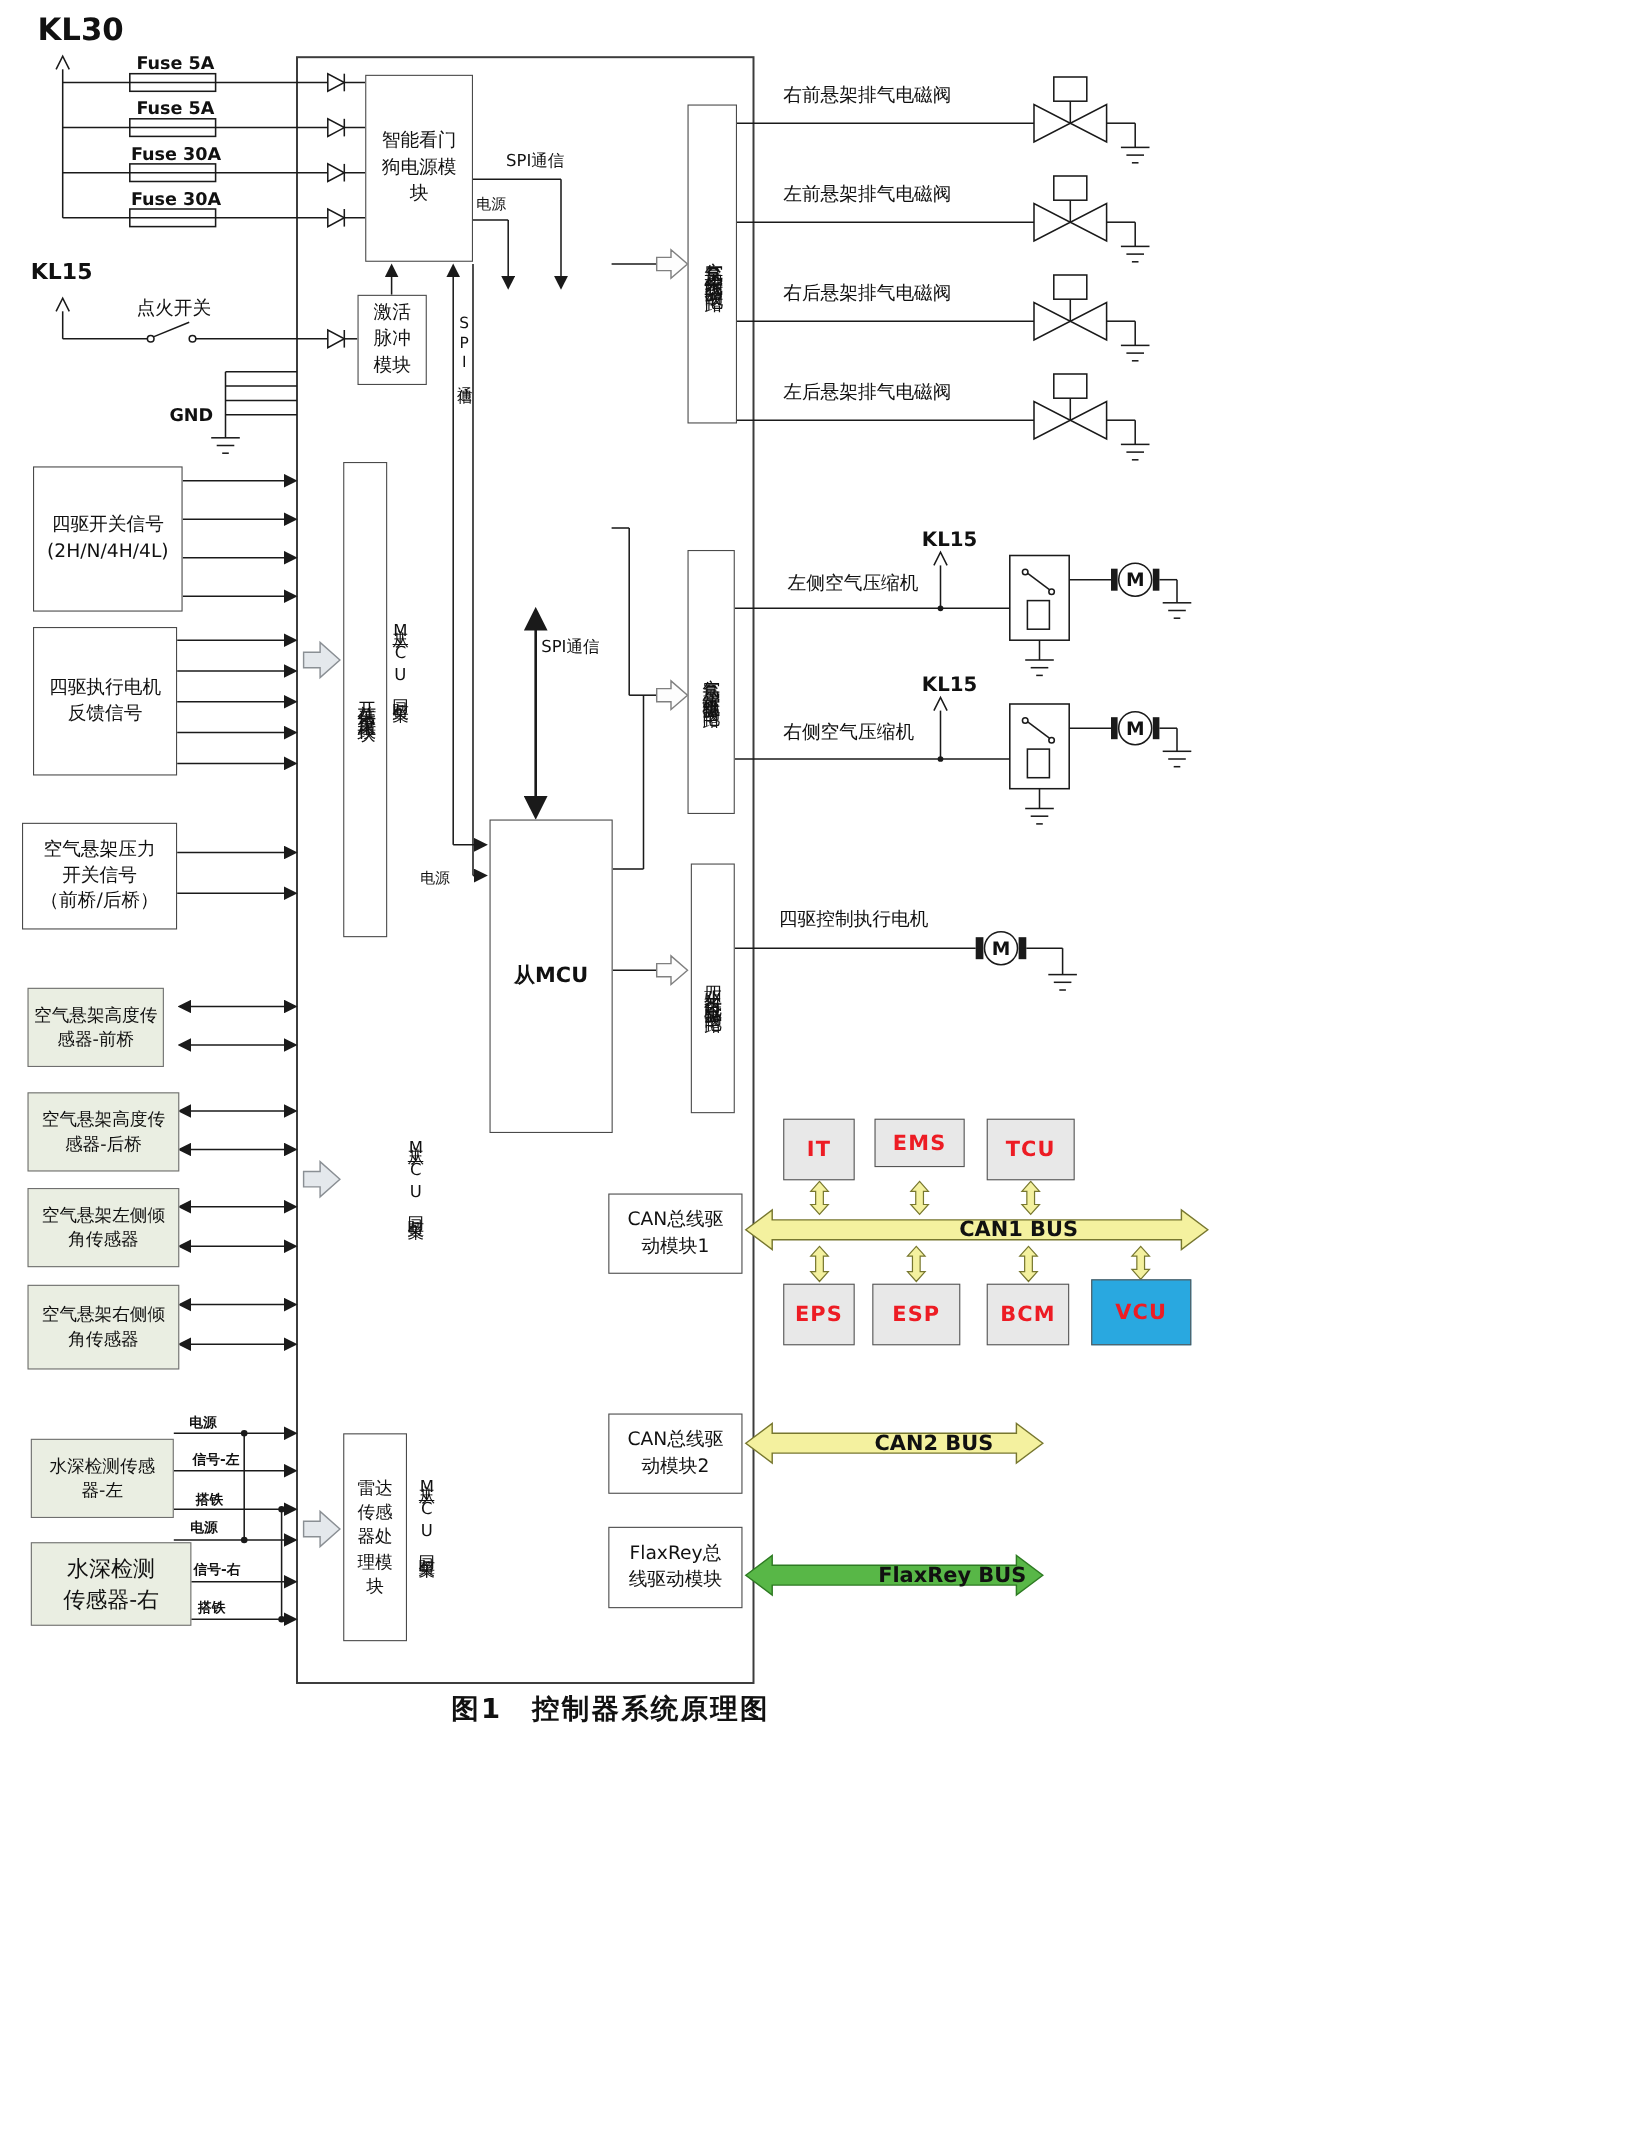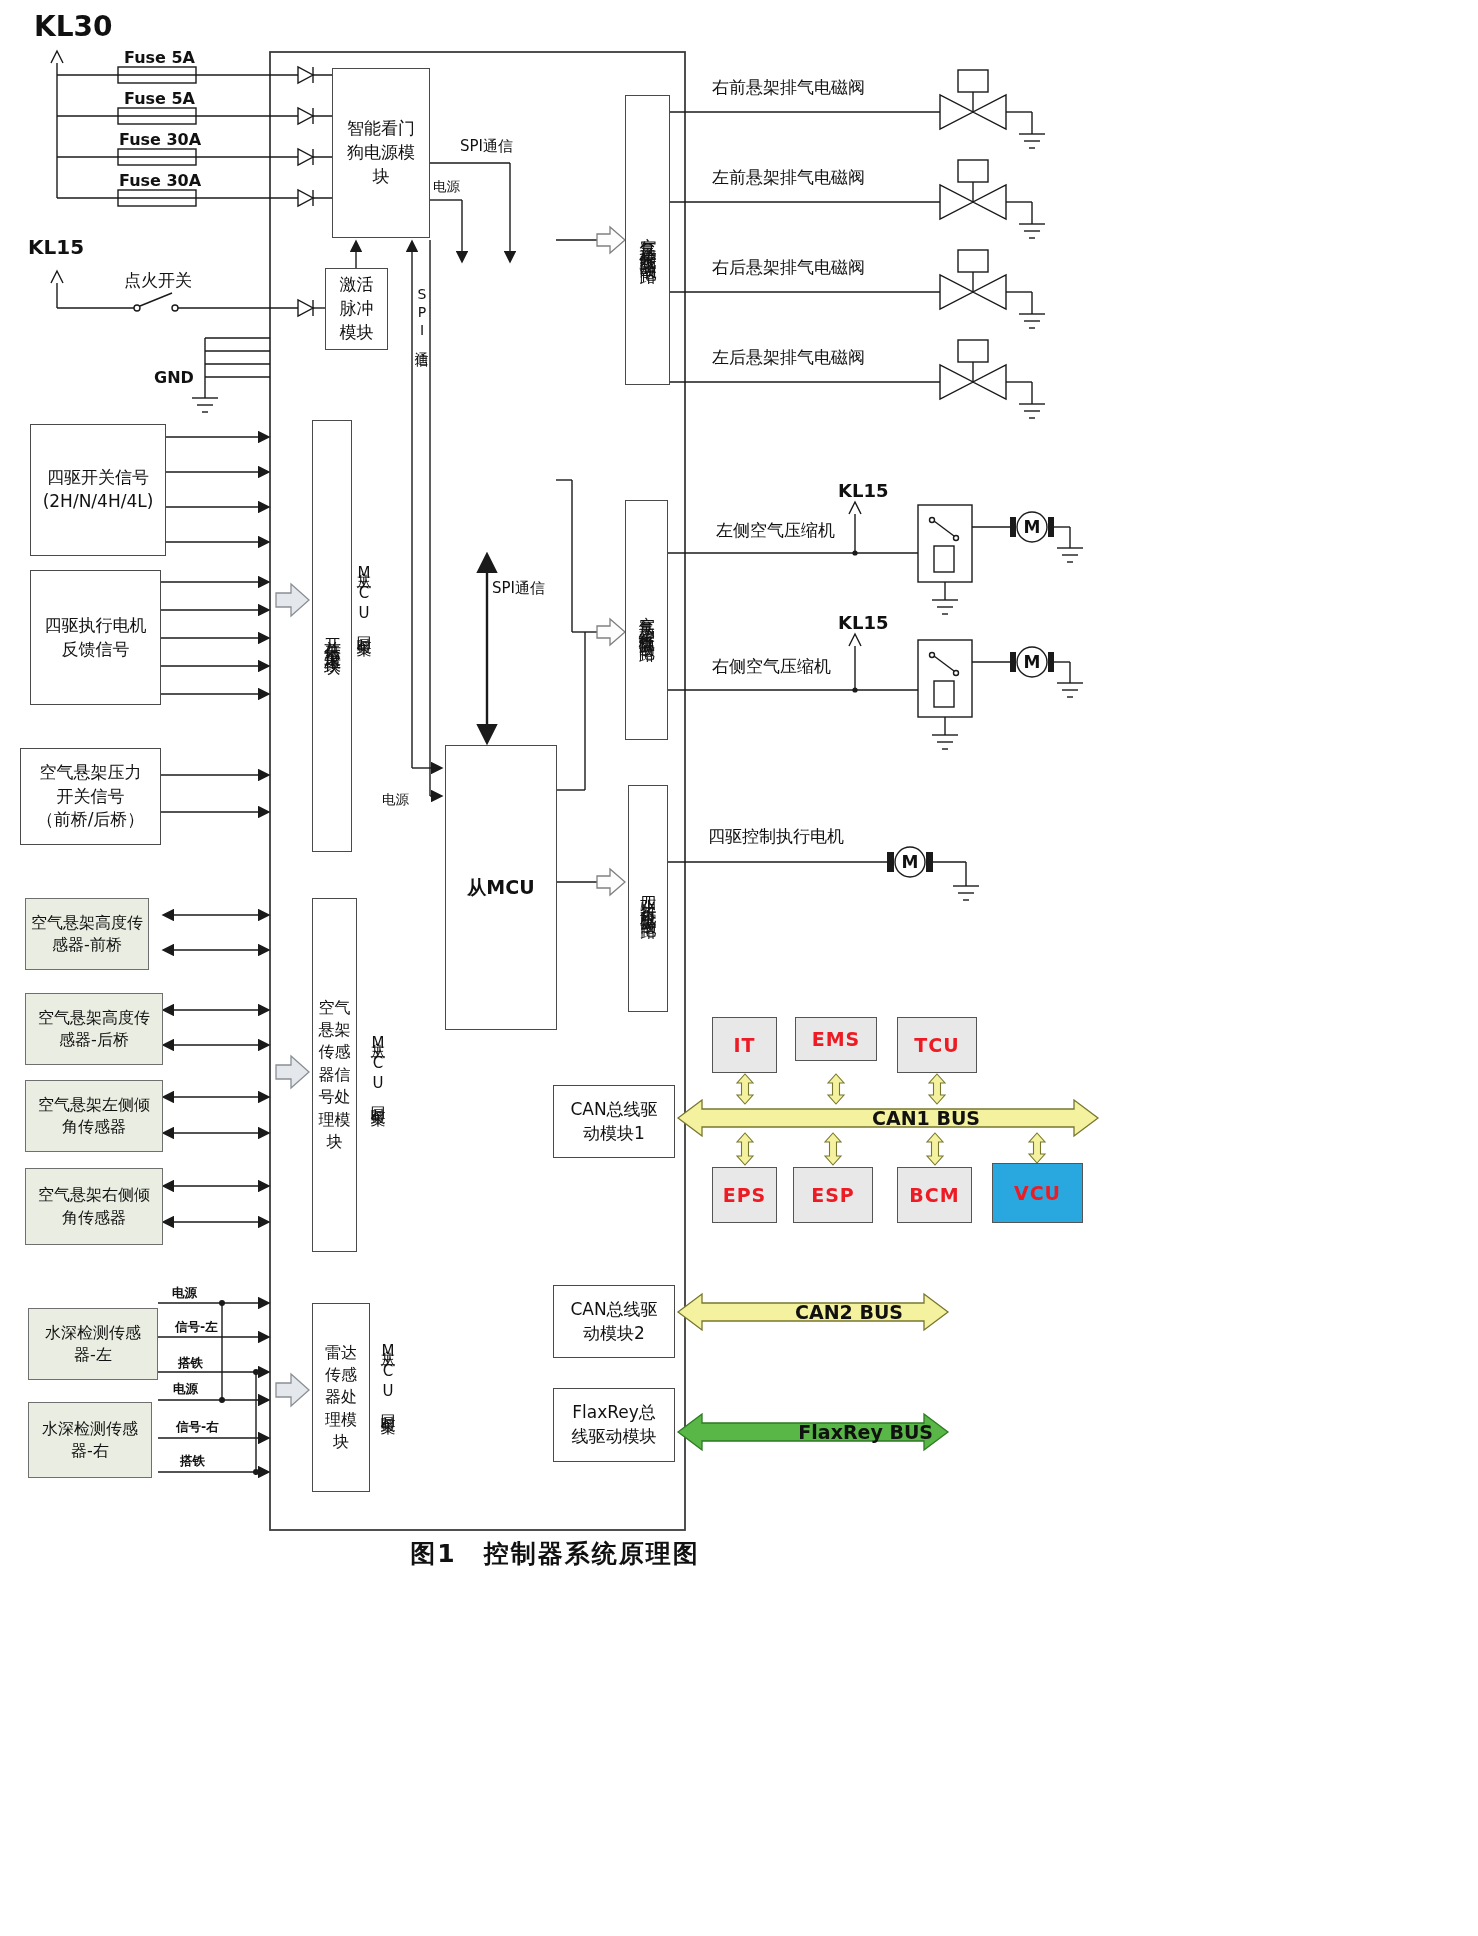--- a/index.html
+++ b/index.html
@@ -341,38 +341,35 @@
 </div>
 <div class="box gbox" style="left:25px;top:1080px;width:138px;height:72px;font-size:16px">
   <span style="width:116px;display:inline-block">空气悬架左侧倾角传感器</span>
 </div>
 <div class="box gbox" style="left:25px;top:1168px;width:138px;height:77px;font-size:16px">
   <span style="width:116px;display:inline-block">空气悬架右侧倾角传感器</span>
 </div>
 <div class="box gbox" style="left:28px;top:1308px;width:130px;height:72px;font-size:16px">
   <span style="width:98px;display:inline-block">水深检测传感器-左</span>
 </div>
-<div class="box gbox" style="left:28px;top:1402px;width:124px;height:76px;font-size:16px">
+<div class="box gbox" style="left:28px;top:1402px;width:146px;height:76px;font-size:20px">
   <span style="width:98px;display:inline-block">水深检测传感器-右</span>
 </div>
 
 <div class="lbl sm" style="left:172px;top:1286px">电源</div>
 <div class="lbl sm" style="left:175px;top:1320px">信号-左</div>
 <div class="lbl sm" style="left:178px;top:1356px">搭铁</div>
 <div class="lbl sm" style="left:173px;top:1382px">电源</div>
 <div class="lbl sm" style="left:176px;top:1420px">信号-右</div>
 <div class="lbl sm" style="left:180px;top:1454px">搭铁</div>
 
 <div class="box vert" style="left:312px;top:420px;width:40px;height:432px">
   <span>开关信号采集模块</span>
 </div>
 <div class="vnote" style="left:354px;top:560px">主从MCU同时采集</div>
-<div class="box" style="left:312px;top:898px;width:45px;height:354px">
-  <span style="width:36px;display:inline-block;font-size:16px">空气悬架传感器信号处理模块</span>
-</div>
 <div class="vnote" style="left:368px;top:1030px">主从MCU同时采集</div>
 <div class="box" style="left:312px;top:1303px;width:58px;height:189px">
   <span style="width:38px;display:inline-block;font-size:16px">雷达传感器处理模块</span>
 </div>
 <div class="vnote" style="left:378px;top:1338px">主从MCU同时采集</div>
 
 <div class="box vert" style="left:625px;top:95px;width:45px;height:290px">
   <span>空气悬架排气阀驱动电路</span>
 </div>
 <div class="box vert" style="left:625px;top:500px;width:43px;height:240px;font-size:16px">

